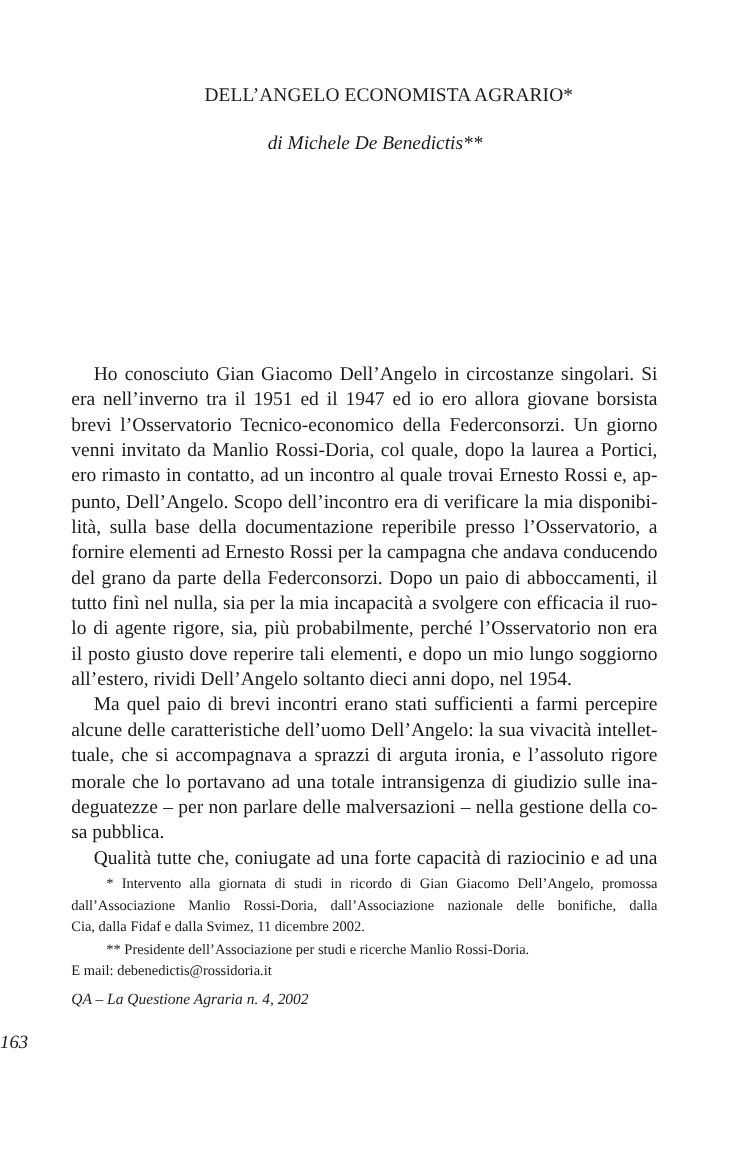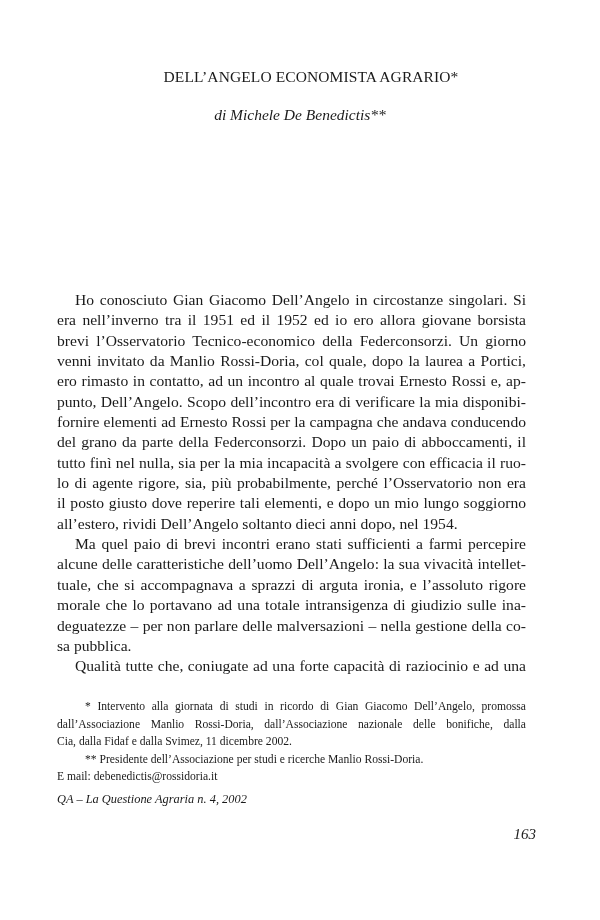--- a/index.html
+++ b/index.html
@@ -30,38 +30,39 @@
     font-size: 11.6px; line-height: 17.6px;
   }
   .footnotes .line { display: block; text-align: justify; text-align-last: justify; white-space: nowrap; height: 17.6px; }
   .footnotes .line.last { text-align-last: left; }
   .footnotes .line.indent { padding-left: 28px; }
   .journal {
     position: absolute; top: 792px; left: 57px;
     font-size: 12.4px; font-style: italic;
   }
   .page-number {
-    position: absolute; top: 826px; left: 0; width: 536px; text-align: right;
+    position: absolute; top: 826px; left: 0; width: 536px; text-align: left;
     font-size: 15px; font-style: italic;
   }
   i.it { font-style: italic; }
 </style>
 </head>
 <body>
 
 <div class="title">DELL’ANGELO ECONOMISTA AGRARIO*</div>
 <div class="author">di Michele De Benedictis**</div>
 
 <div class="body-text" id="body-text">
     <span class="line indent">Ho conosciuto Gian Giacomo Dell’Angelo in circostanze singolari. Si</span>
-    <span class="line">era nell’inverno tra il 1951 ed il 1952 ed io ero allora giovane borsista</span>
+    <span class="line">era nell’inverno tra il 1951 ed il 1947 ed io ero allora giovane borsista</span>
     <span class="line">brevi l’Osservatorio Tecnico-economico della Federconsorzi. Un giorno</span>
     <span class="line">venni invitato da Manlio Rossi-Doria, col quale, dopo la laurea a Portici,</span>
     <span class="line">ero rimasto in contatto, ad un incontro al quale trovai Ernesto Rossi e, ap-</span>
     <span class="line">punto, Dell’Angelo. Scopo dell’incontro era di verificare la mia disponibi-</span>
+    <span class="line">lità, sulla base della documentazione reperibile presso l’Osservatorio, a</span>
     <span class="line">fornire elementi ad Ernesto Rossi per la campagna che andava conducendo</span>
     <span class="line">del grano da parte della Federconsorzi. Dopo un paio di abboccamenti, il</span>
     <span class="line">tutto finì nel nulla, sia per la mia incapacità a svolgere con efficacia il ruo-</span>
     <span class="line">lo di agente rigore, sia, più probabilmente, perché l’Osservatorio non era</span>
     <span class="line">il posto giusto dove reperire tali elementi, e dopo un mio lungo soggiorno</span>
     <span class="line last last">all’estero, rividi Dell’Angelo soltanto dieci anni dopo, nel 1954.</span>
     <span class="line indent">Ma quel paio di brevi incontri erano stati sufficienti a farmi percepire</span>
     <span class="line">alcune delle caratteristiche dell’uomo Dell’Angelo: la sua vivacità intellet-</span>
     <span class="line">tuale, che si accompagnava a sprazzi di arguta ironia, e l’assoluto rigore</span>
     <span class="line">morale che lo portavano ad una totale intransigenza di giudizio sulle ina-</span>

